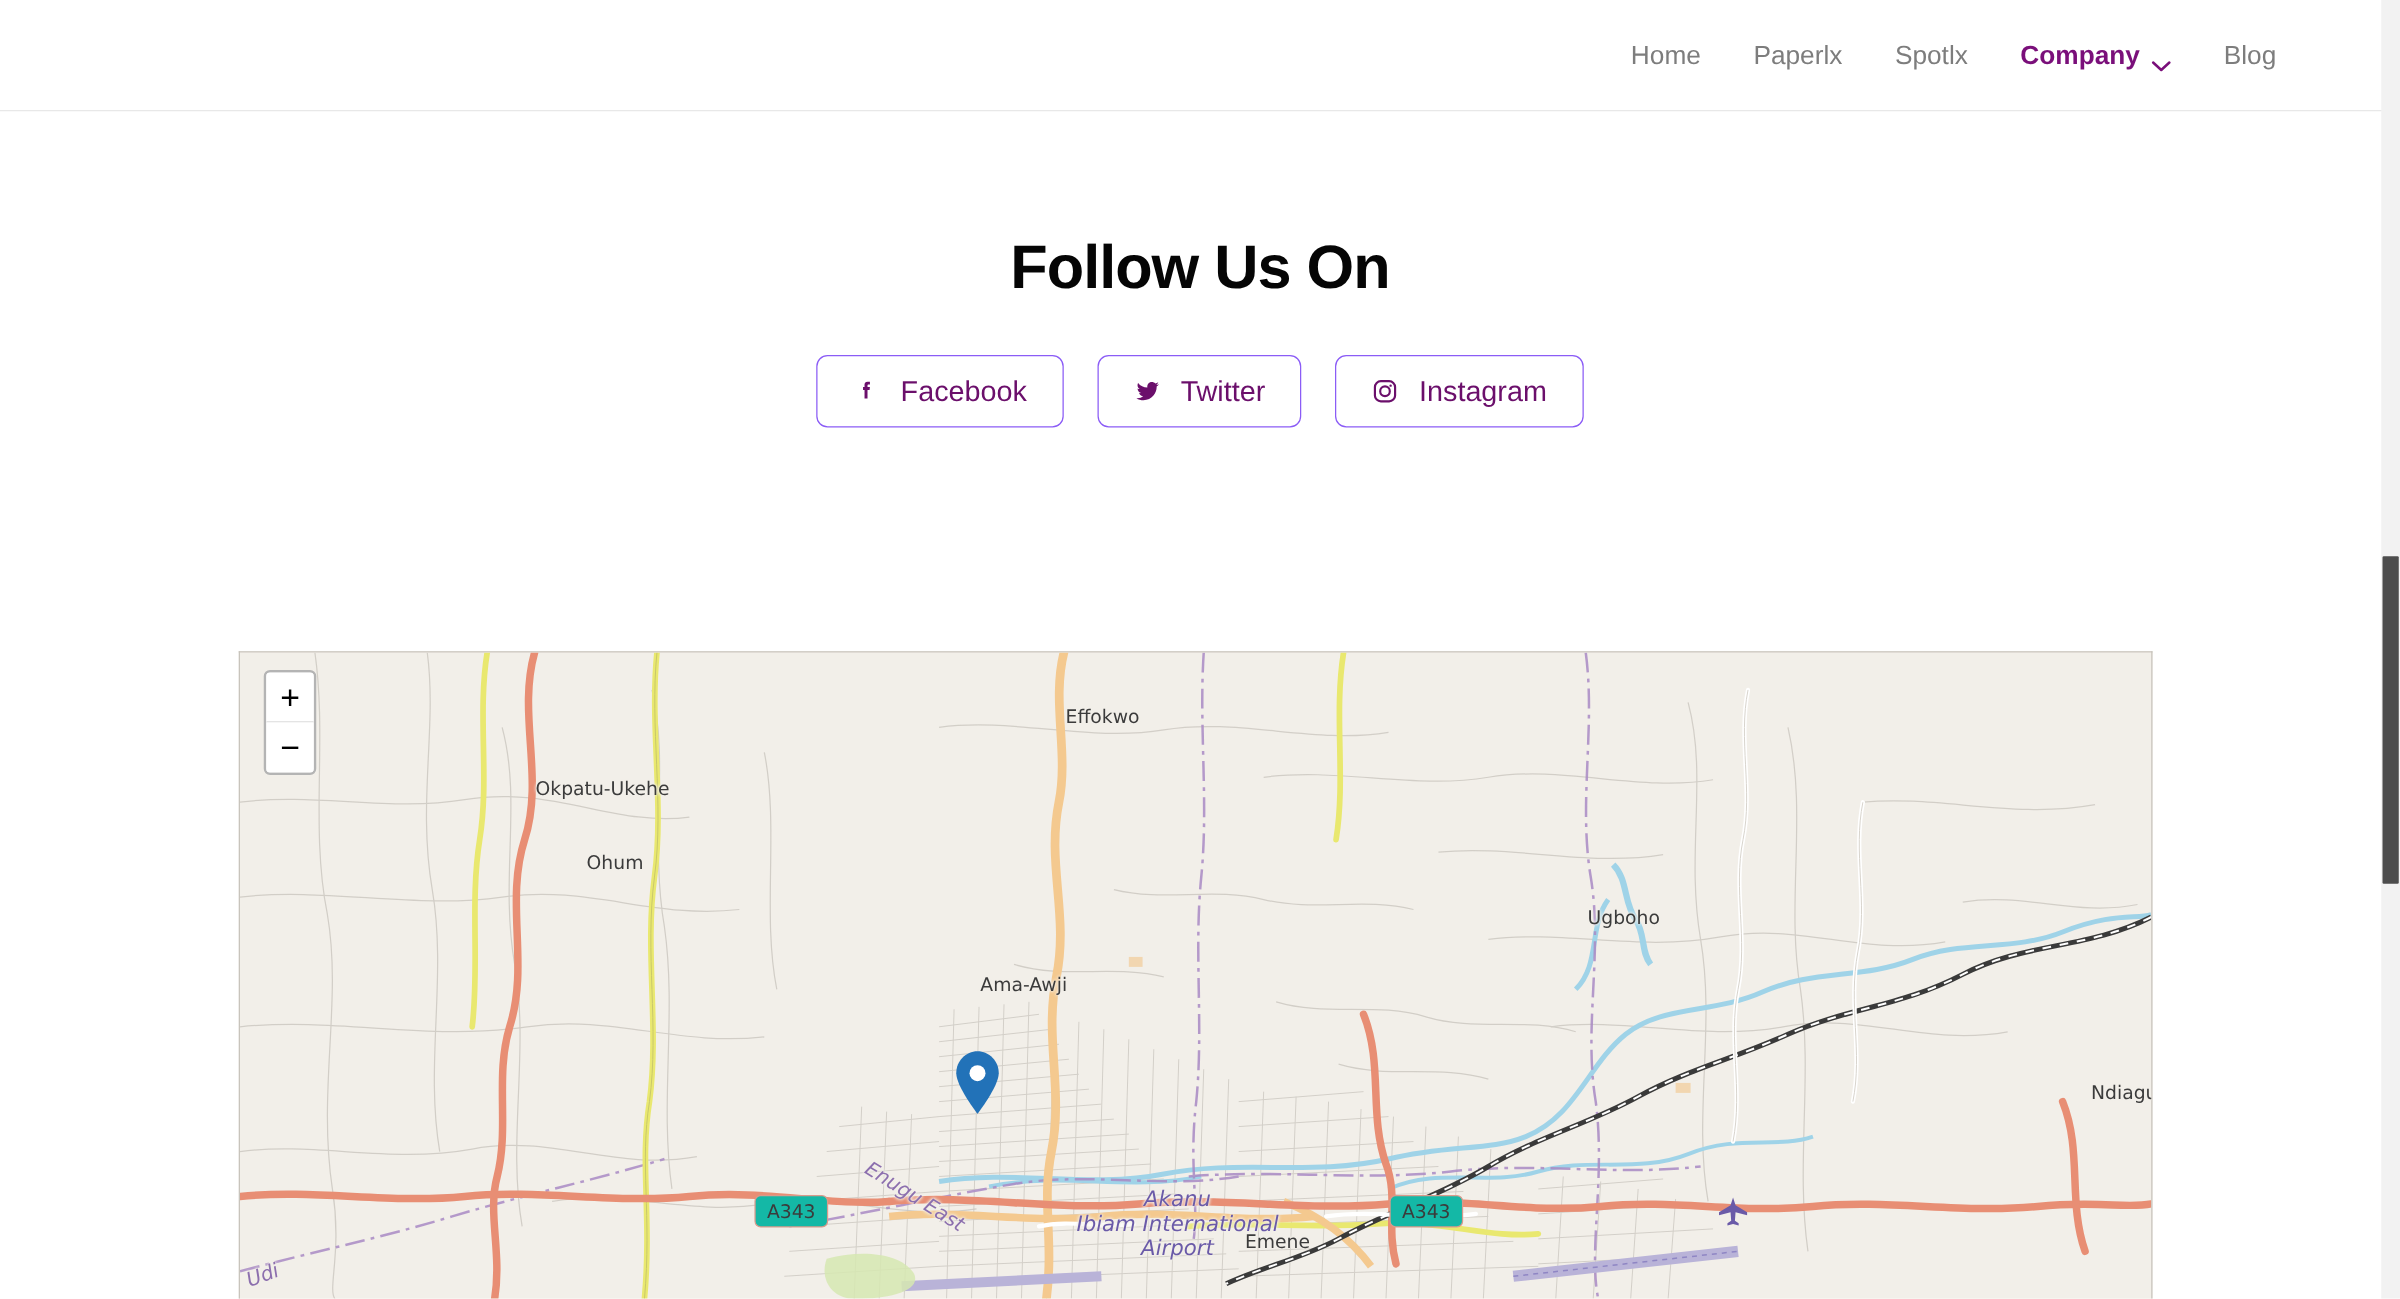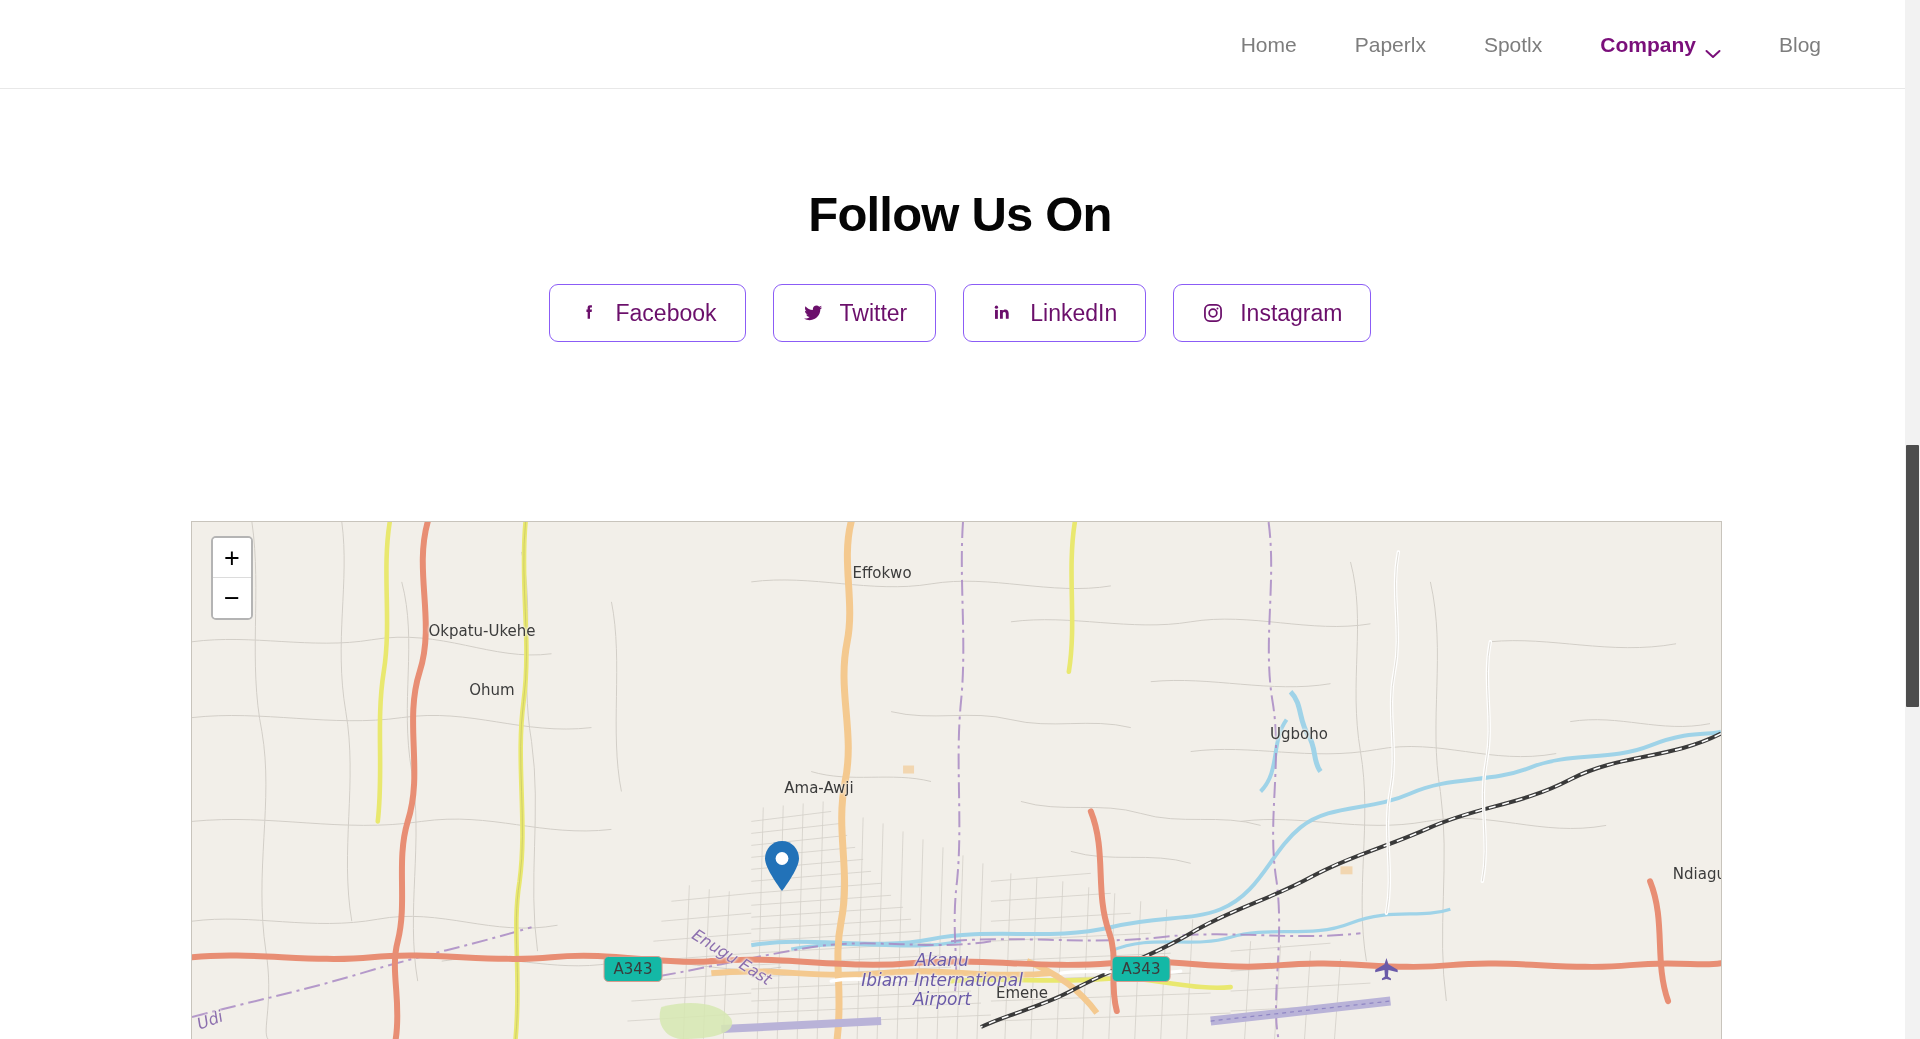--- a/index.html
+++ b/index.html
@@ -26,21 +26,21 @@
     text-decoration: none;
   }
   .brand-mark { width: 44px; height: 48px; display: block; }
   .brand-name {
     font-size: 33px; font-weight: bold; color: #6b0f6b;
     letter-spacing: -0.5px; line-height: 1;
   }
 
   .main-nav {
     position: absolute; right: 78px; top: 0; height: 89px;
-    display: flex; align-items: center; gap: 16px;
+    display: flex; align-items: center; gap: 0px;
   }
   .nav-item {
     font-size: 21px; color: #7d7d7d;
     padding: 0 21px; text-decoration: none;
     white-space: nowrap; cursor: pointer;
     display: flex; align-items: center; gap: 9px;
   }
   .nav-item.is-active { color: #7a0f7a; font-weight: bold; }
   .chev { display: inline-block; width: 16px; height: 10px; }
 
@@ -187,31 +187,20 @@
                    C18,4.4,17,3.9,15.8,3.9c-2.2,0-4,1.8-4,4c0,0.3,0,0.6,0.1,0.9C8.6,8.7,5.7,7.1,3.8,4.7
                    C3.5,5.3,3.3,6,3.3,6.8c0,1.4,0.7,2.6,1.8,3.3C4.4,10.1,3.8,9.9,3.3,9.6c0,0,0,0,0,0.1
                    c0,1.9,1.4,3.5,3.2,3.9c-0.3,0.1-0.7,0.1-1.1,0.1c-0.3,0-0.5,0-0.8-0.1c0.5,1.6,2,2.7,3.7,2.8
                    c-1.4,1.1-3.1,1.7-5,1.7c-0.3,0-0.6,0-1-0.1c1.8,1.2,3.9,1.8,6.2,1.8c7.4,0,11.5-6.2,11.5-11.5
                    c0-0.2,0-0.3,0-0.5C20.8,7.4,21.5,6.7,22,5.9z"></path>
         </svg>
       </span>
       <span>Twitter</span>
     </button>
 
-    <button class="social-btn">
-      <span>
-        <svg viewBox="0 0 24 24" width="22" height="22" fill="#6b0f6b">
-          <rect x="3.3" y="8.6" width="3.1" height="9.8"></rect>
-          <circle cx="4.85" cy="5.6" r="1.8"></circle>
-          <path d="M14.6,8.3c-1.5,0-2.4,0.8-2.8,1.4V8.6H8.7v9.8h3.1v-5.5c0-0.3,0-0.6,0.1-0.8c0.2-0.6,0.7-1.2,1.6-1.2
-                   c1.1,0,1.6,0.9,1.6,2.1v5.3h3.1v-5.7C18.2,9.7,16.7,8.3,14.6,8.3z"></path>
-        </svg>
-      </span>
-      <span>LinkedIn</span>
-    </button>
 
     <button class="social-btn">
       <span>
         <svg viewBox="0 0 24 24" width="22" height="22" fill="none" stroke="#6b0f6b" stroke-width="1.9">
           <rect x="3.2" y="3.2" width="17.6" height="17.6" rx="5.2"></rect>
           <circle cx="12" cy="12" r="4.2"></circle>
           <circle cx="16.9" cy="7.1" r="1.05" fill="#6b0f6b" stroke="none"></circle>
         </svg>
       </span>
       <span>Instagram</span>

